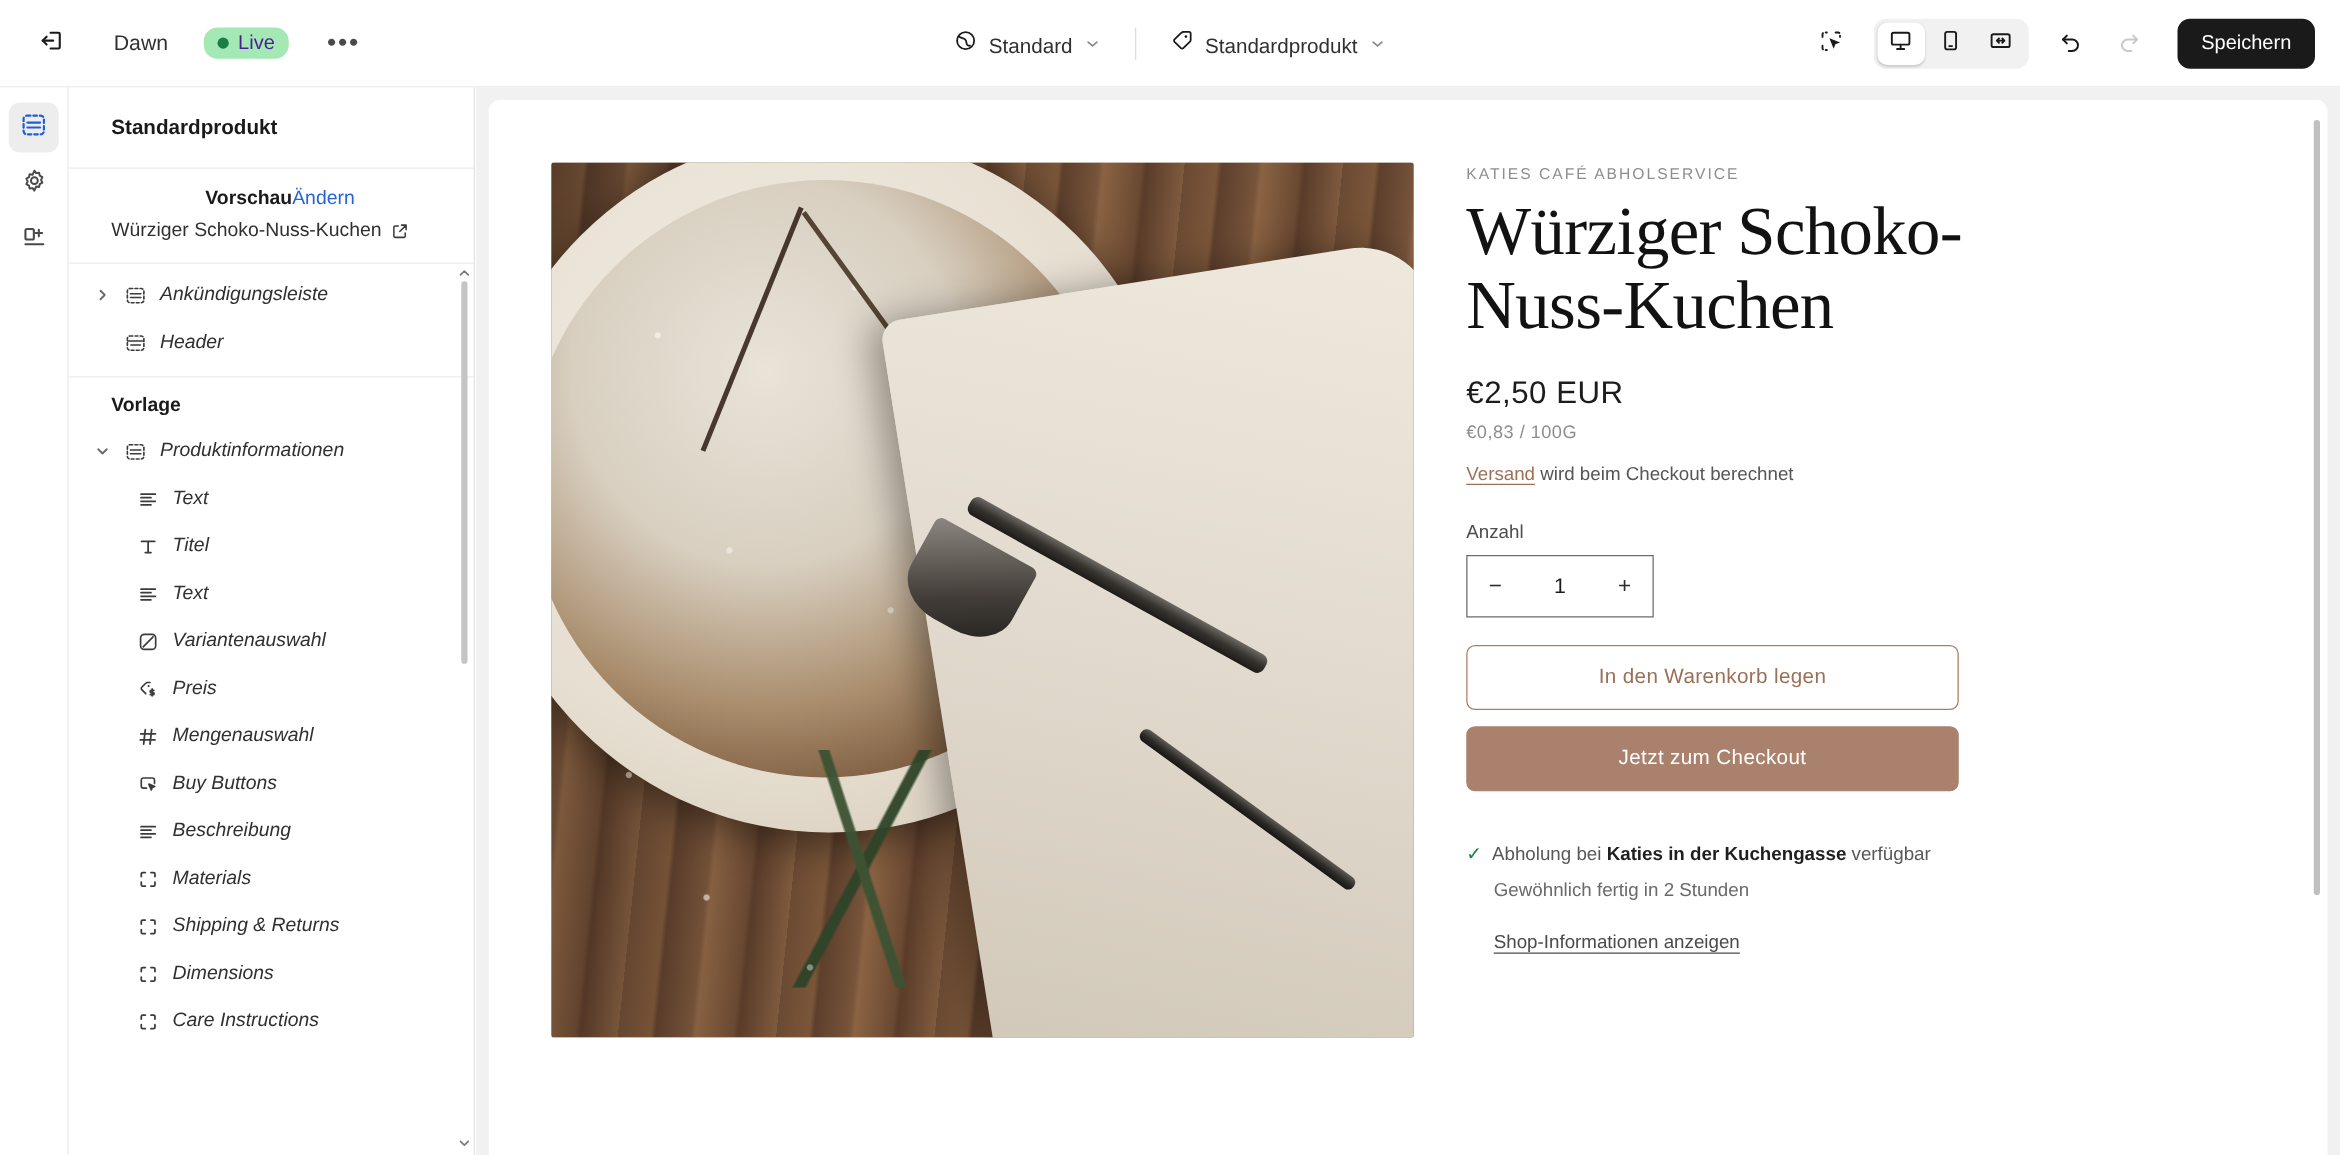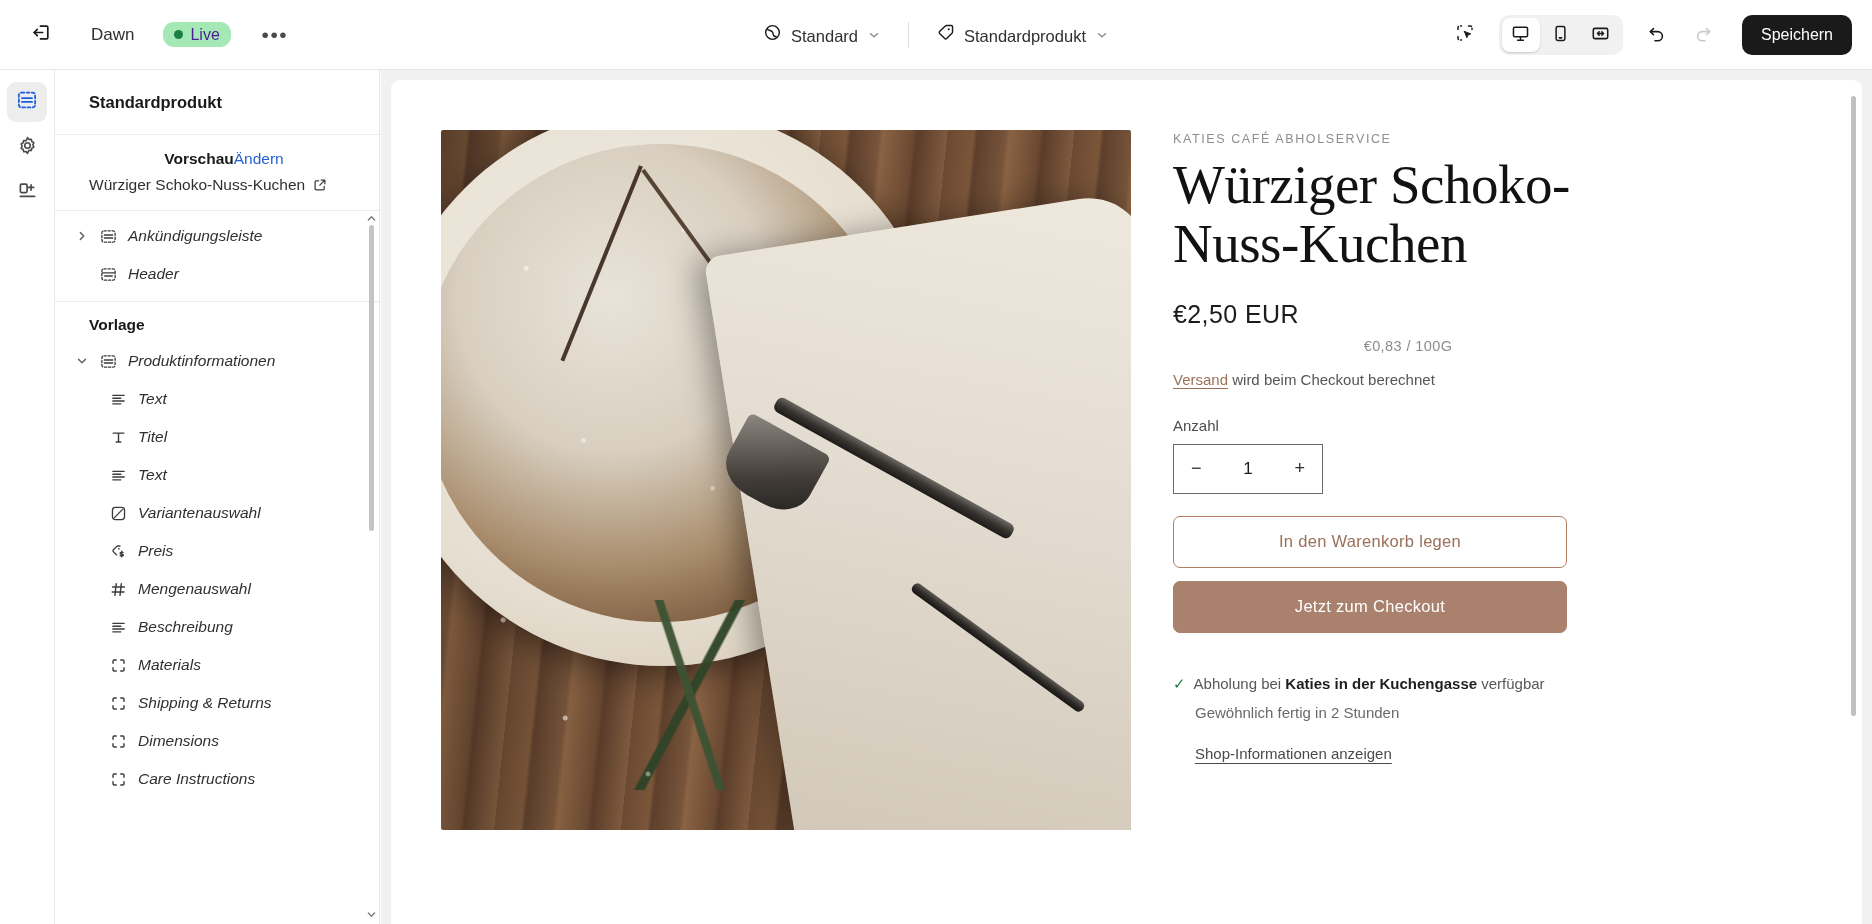--- a/index.html
+++ b/index.html
@@ -246,21 +246,21 @@
     font-size: 12.5px; letter-spacing: 1.6px; color: #8d8d8d;
     text-transform: uppercase; margin-bottom: 9px;
     font-family: "Liberation Sans", sans-serif;
   }
   .p-title {
     font-family: "Liberation Serif", serif;
     font-size: 55px; line-height: 1.08; color: #121212; font-weight: 400;
     letter-spacing: -0.5px; margin-bottom: 26px;
   }
   .price { font-size: 25px; color: #1c1c1c; letter-spacing: .4px; }
-  .unit { font-size: 14.5px; color: #8d8d8d; margin-top: 9px; letter-spacing: .4px; text-align: center; }
+  .unit { font-size: 14.5px; color: #8d8d8d; margin-top: 9px; letter-spacing: .4px; }
   .ship { font-size: 15px; color: #565656; margin-top: 17px; }
   .ship a { color: #9b7257; text-decoration: underline; text-underline-offset: 3px; cursor: pointer; }
   .qty-label { font-size: 15px; color: #4d4d4d; margin-top: 29px; margin-bottom: 10px; }
   .stepper {
     width: 150px; height: 50px; border: 1px solid #6b6b6b;
     display: flex; align-items: center; justify-content: space-between;
     padding: 0 17px; background: #ffffff;
   }
   .stepper span { font-size: 18px; color: #2b2b2b; cursor: pointer; user-select: none; }
   .stepper .qv { font-size: 17px; color: #1c1c1c; }
@@ -540,20 +540,29 @@
       </span>
       <span>Preis</span>
     </div>
     <div class="row indent">
       <span class="r-ic">
         <svg width="17" height="17" viewBox="0 0 18 18" fill="none" stroke="#3b3b3b" stroke-width="1.5" stroke-linecap="round">
             <path d="M6.6 2.8L5.2 15.2M12 2.8l-1.4 12.4M2.8 6.4h12.4M2.4 11.6h12.4"></path>
           </svg>
       </span>
       <span>Mengenauswahl</span>
+    </div>
+    <div class="row indent">
+      <span class="r-ic">
+        <svg width="17" height="17" viewBox="0 0 18 18" fill="none" stroke="#3b3b3b" stroke-width="1.4" stroke-linecap="round" stroke-linejoin="round">
+          <path d="M14.4 8.2V5.4a1.8 1.8 0 0 0-1.8-1.8H5A1.8 1.8 0 0 0 3.2 5.4v5a1.8 1.8 0 0 0 1.8 1.8h2.6"></path>
+          <path d="M9.6 8.8l5 2-2.1.8-.8 2.1-2.1-4.9z" fill="#3b3b3b"></path>
+        </svg>
+      </span>
+      <span>Buy Buttons</span>
     </div>
     <div class="row indent">
       <span class="r-ic">
         <svg width="17" height="17" viewBox="0 0 18 18" fill="none" stroke="#3b3b3b" stroke-width="1.5" stroke-linecap="round">
             <path d="M3 4.6h12M3 7.6h8.4M3 10.6h12M3 13.6h8.4"></path>
           </svg>
       </span>
       <span>Beschreibung</span>
     </div>
     <div class="row indent">

